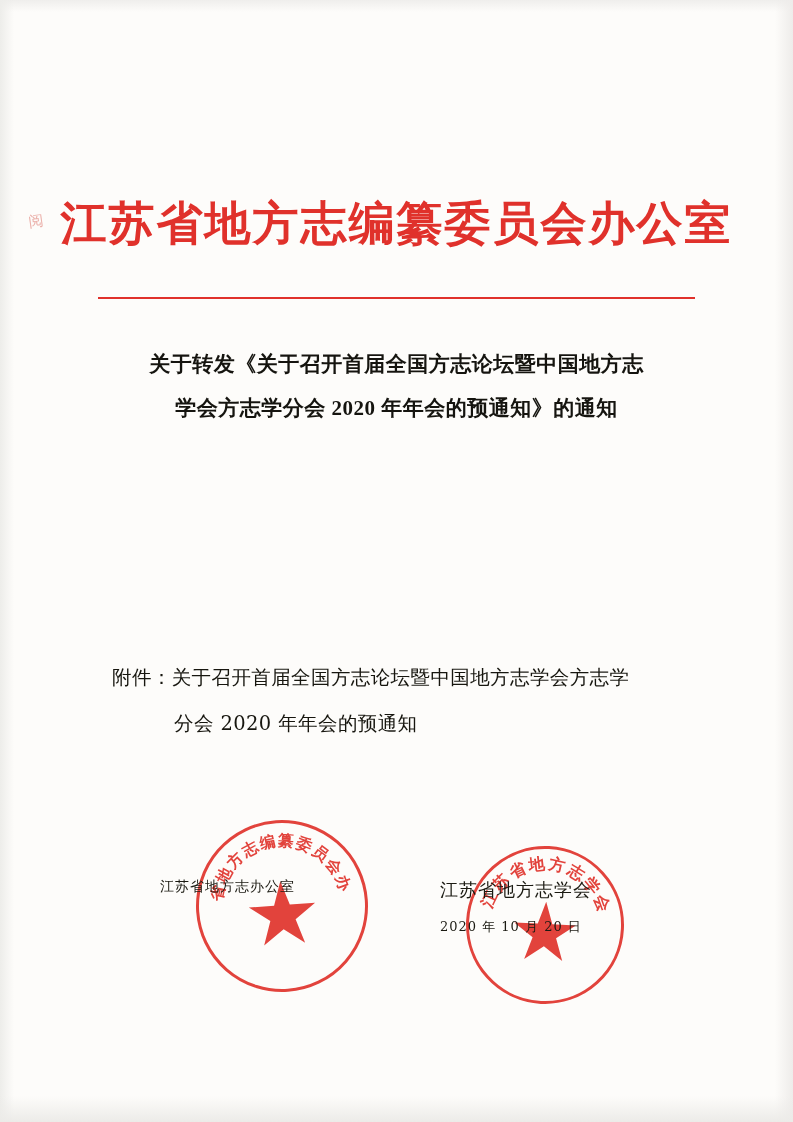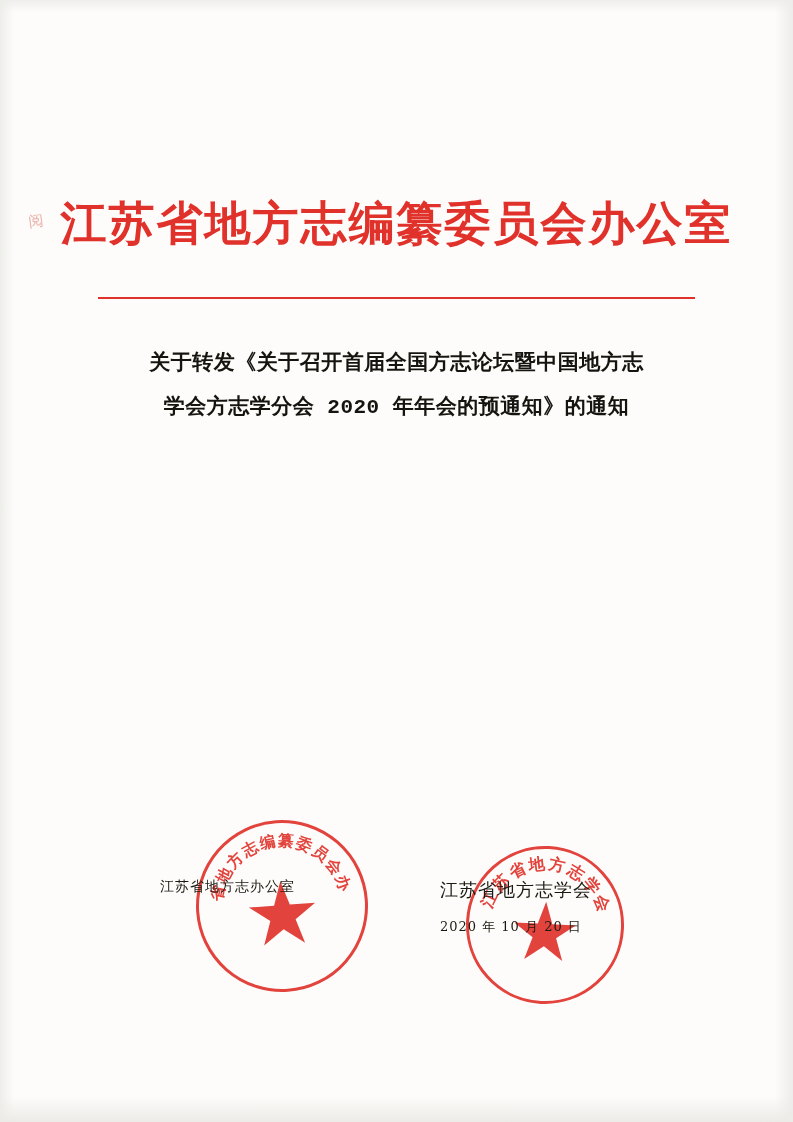--- a/index.html
+++ b/index.html
@@ -85,21 +85,21 @@
     opacity: .85;
   }
 
   
   .doc-title {
     position: absolute;
     left: 108px;
     right: 108px;
     top: 342px;
     text-align: center;
-    font-family: Liberation Mono, monospace;
+    font-family: Liberation Serif, serif;
     font-weight: 700;
     font-size: 21px;
     line-height: 44px;
     color: #15140f;
     letter-spacing: 0.5px;
   }
   .doc-title .line2 {
     display: block;
   }
 
@@ -219,20 +219,24 @@
 
   <div class="letterhead">江苏省地方志编纂委员会办公室</div>
   <div class="letterhead-rule"></div>
 
   <div class="doc-title">
     <span>关于转发《关于召开首届全国方志论坛暨中国地方志</span>
     <span class="line2">学会方志学分会 2020 年年会的预通知》的通知</span>
   </div>
 
 
+  <div class="attachment">
+    <span>附件：关于召开首届全国方志论坛暨中国地方志学会方志学</span>
+    <span class="cont">分会 2020 年年会的预通知</span>
+  </div>
 
   <div class="seal seal-1">
     <svg viewBox="0 0 160 160" aria-hidden="true">
       <defs>
         <path id="arc1" d="M 22,80 A 58,58 0 1 1 138,80"></path>
       </defs>
       <polygon class="star" points="80,56 87.6,79.2 112,79.2 92.2,93.6 99.8,116.8 80,102.4 60.2,116.8 67.8,93.6 48,79.2 72.4,79.2"></polygon>
       <text font-size="15" letter-spacing="1.6">
         <textPath href="#arc1" startOffset="50%" text-anchor="middle">江苏省地方志编纂委员会办公室</textPath>
       </text>

